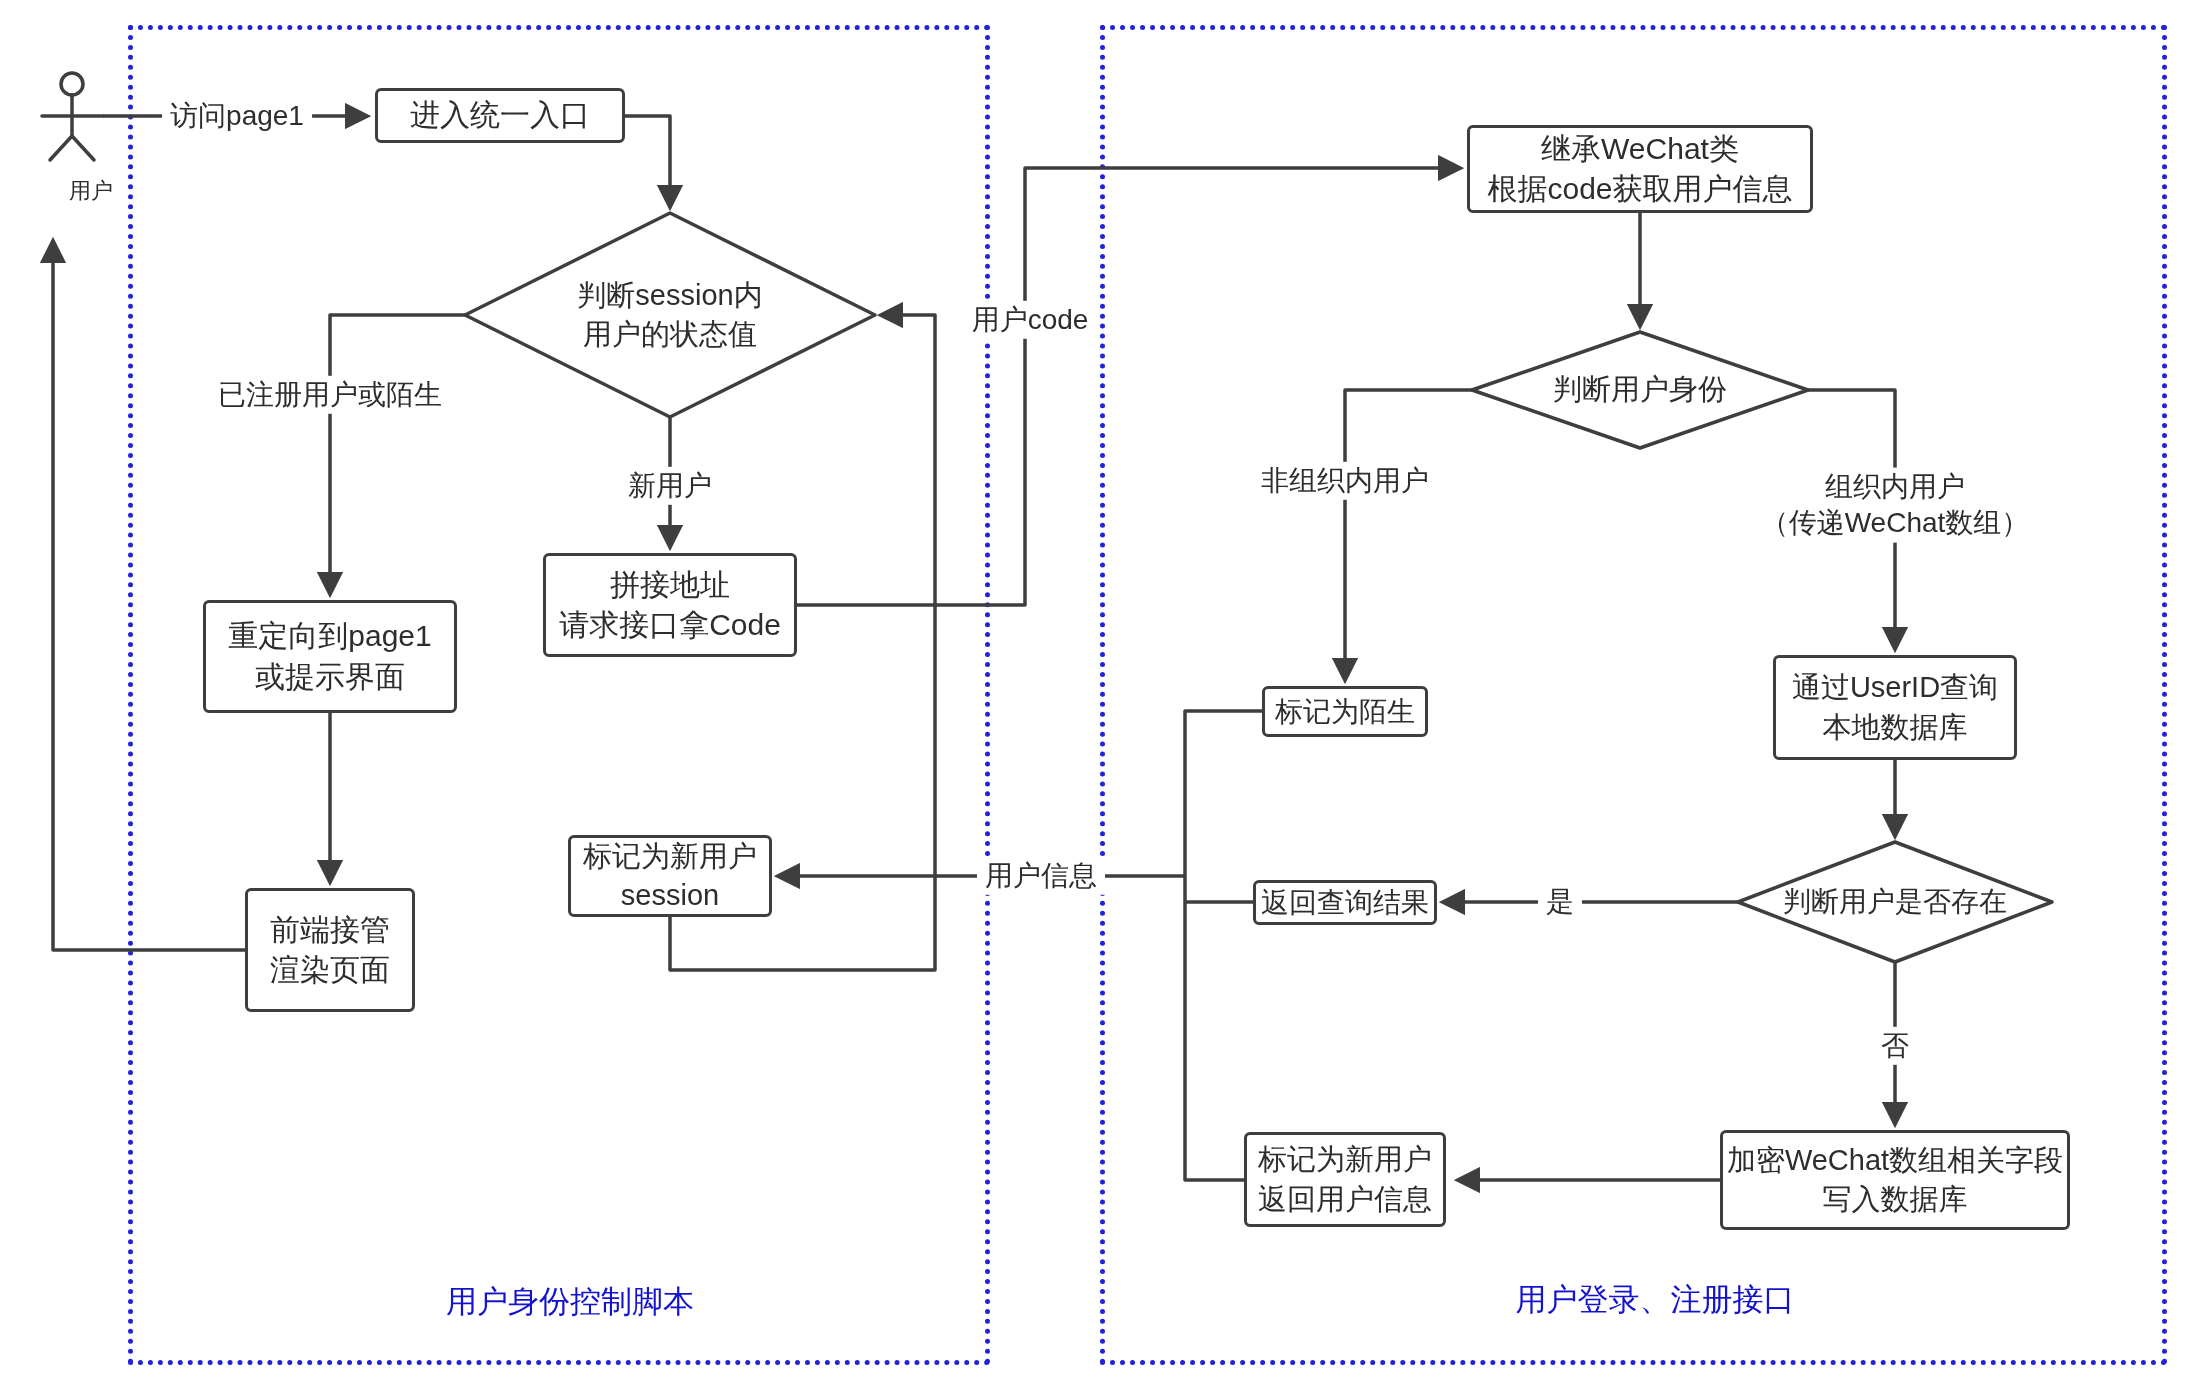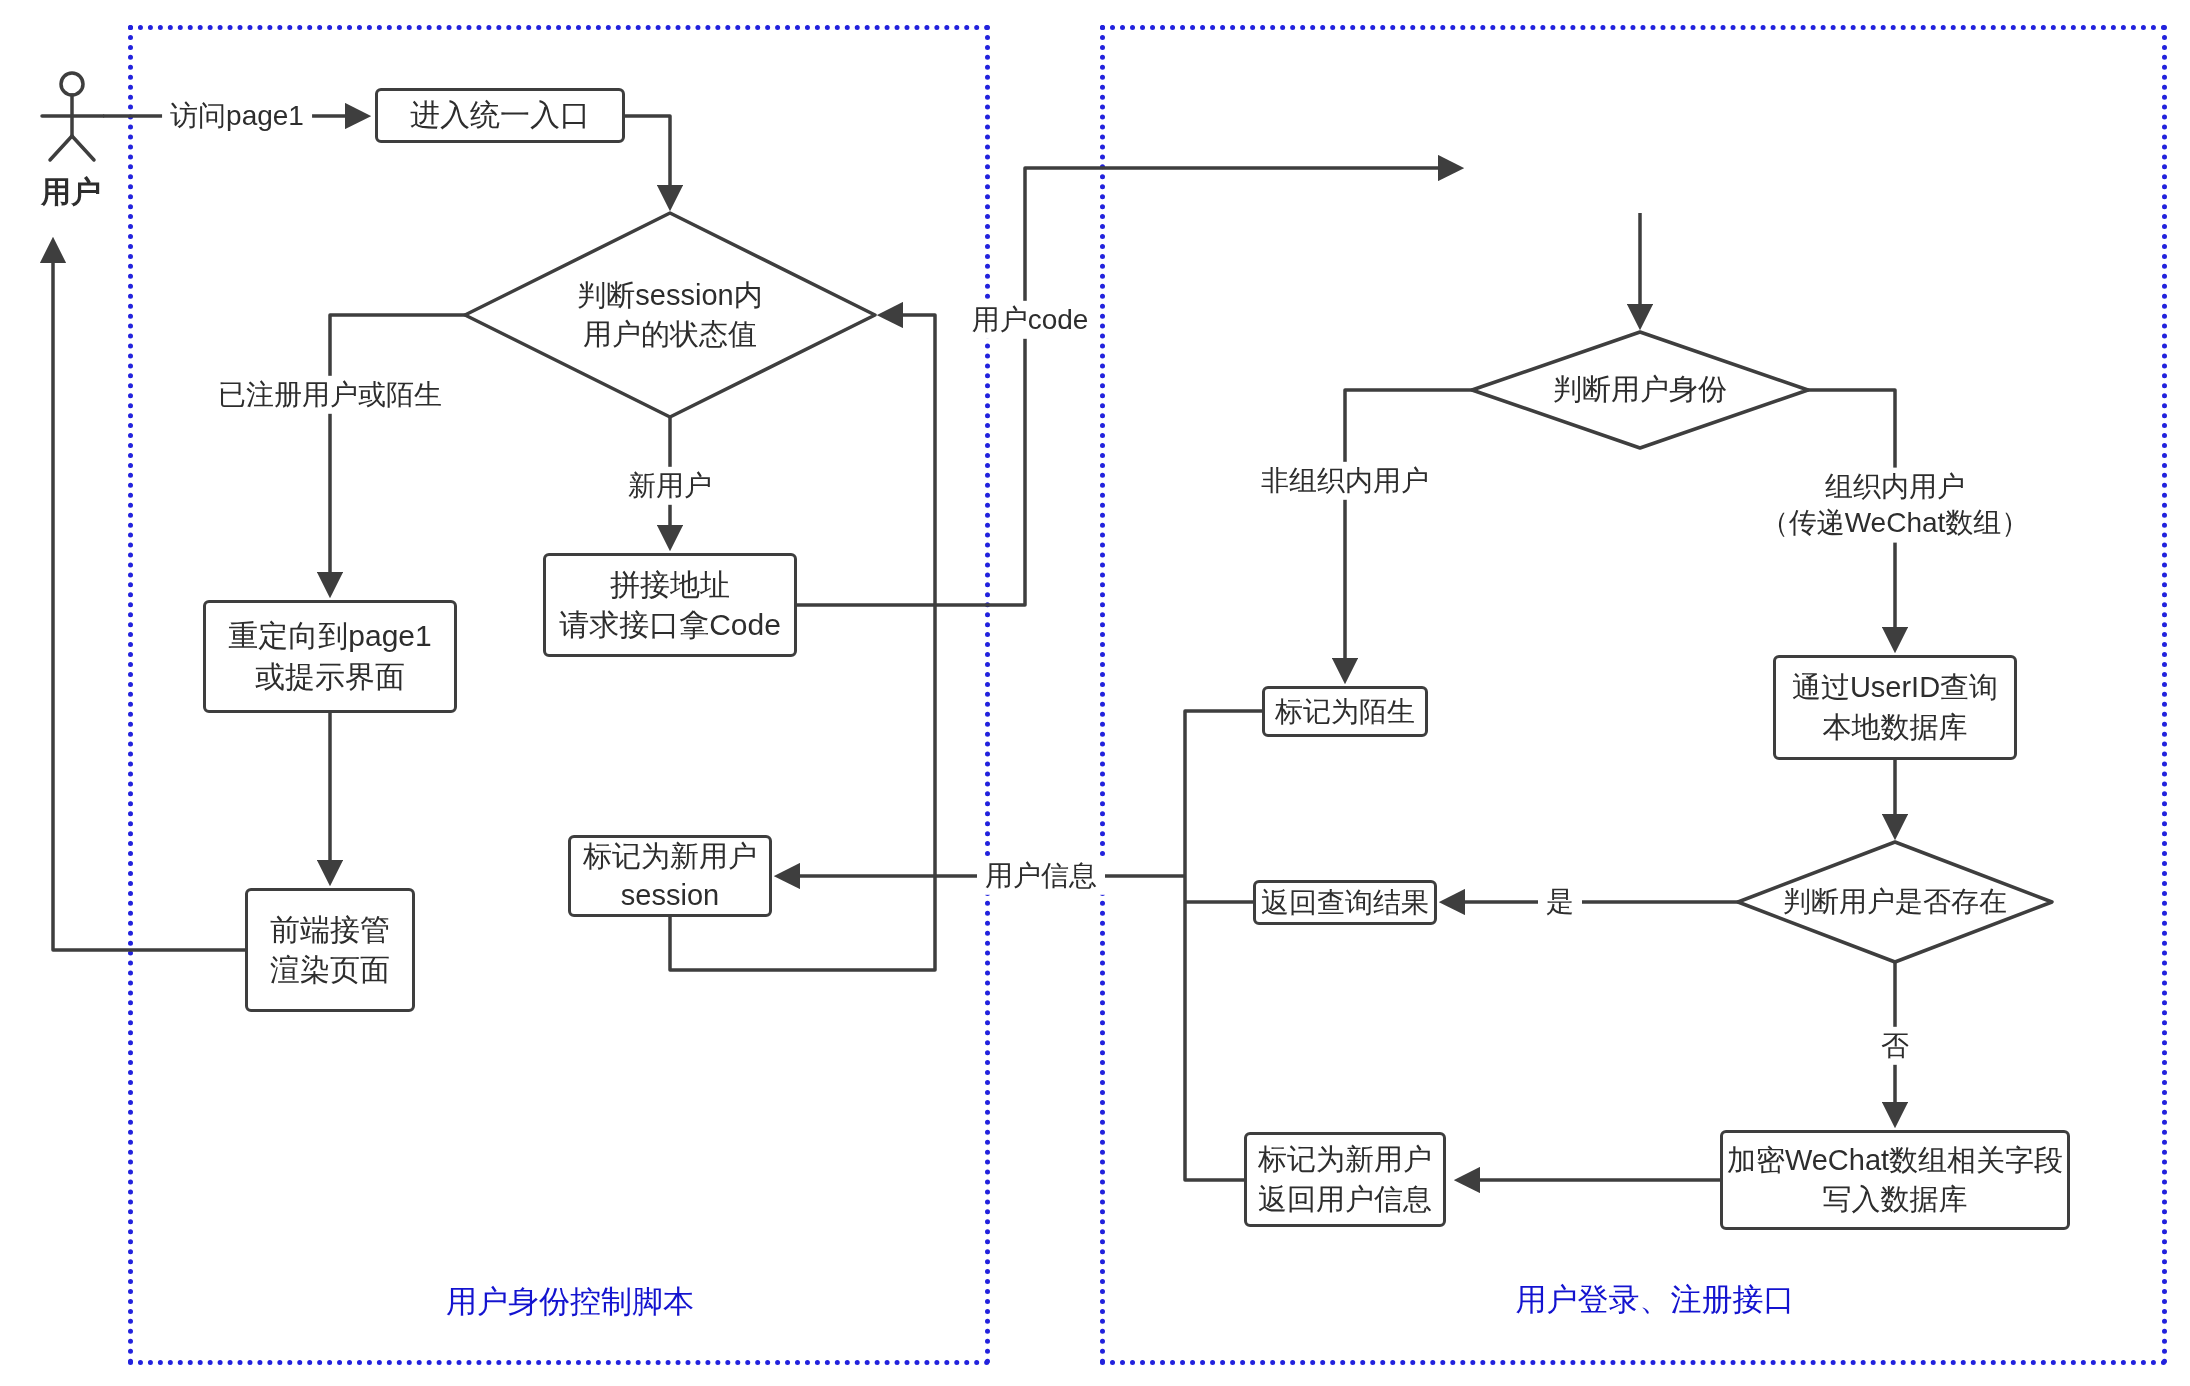--- a/index.html
+++ b/index.html
@@ -108,32 +108,34 @@
 
       <path d="M 1262,711 L 1185,711 L 1185,1180 L 1244,1180"></path>
       <path d="M 1253,902 L 1185,902"></path>
     </g>
 
     <polygon points="670,213 875,315 670,417 465,315" fill="#ffffff" stroke="#3e3e3e" stroke-width="3.5" stroke-linejoin="round"></polygon>
     <polygon points="1640,332 1808,390 1640,448 1472,390" fill="#ffffff" stroke="#3e3e3e" stroke-width="3.5" stroke-linejoin="round"></polygon>
     <polygon points="1895,842 2052,902 1895,962 1738,902" fill="#ffffff" stroke="#3e3e3e" stroke-width="3.5" stroke-linejoin="round"></polygon>
   </svg>
 
-  <div class="lbl" style="left:71px;top:191px;background:transparent;font-size:30px;font-weight:bold;">用户</div>
+  <div class="lbl" style="left:91px;top:191px;background:transparent;font-size:22px;">用户</div>
 
   <div class="node" style="left:375px;top:88px;width:250px;height:55px;">进入统一入口</div>
   <div class="node" style="left:203px;top:600px;width:254px;height:113px;">重定向到page1
 或提示界面</div>
   <div class="node" style="left:245px;top:888px;width:170px;height:124px;">前端接管
 渲染页面</div>
   <div class="node" style="left:543px;top:553px;width:254px;height:104px;">拼接地址
 请求接口拿Code</div>
   <div class="node" style="left:568px;top:835px;width:204px;height:82px;font-size:29px;">标记为新用户
 session</div>
 
+  <div class="node" style="left:1467px;top:125px;width:346px;height:88px;">继承WeChat类
+根据code获取用户信息</div>
   <div class="node" style="left:1262px;top:686px;width:166px;height:51px;font-size:28px;">标记为陌生</div>
   <div class="node" style="left:1773px;top:655px;width:244px;height:105px;font-size:29px;">通过UserID查询
 本地数据库</div>
   <div class="node" style="left:1253px;top:880px;width:184px;height:45px;font-size:28px;">返回查询结果</div>
   <div class="node" style="left:1720px;top:1130px;width:350px;height:100px;font-size:29px;">加密WeChat数组相关字段
 写入数据库</div>
   <div class="node" style="left:1244px;top:1132px;width:202px;height:95px;font-size:29px;">标记为新用户
 返回用户信息</div>
 
   <div class="dtext" style="left:670px;top:315px;width:280px;">判断session内

